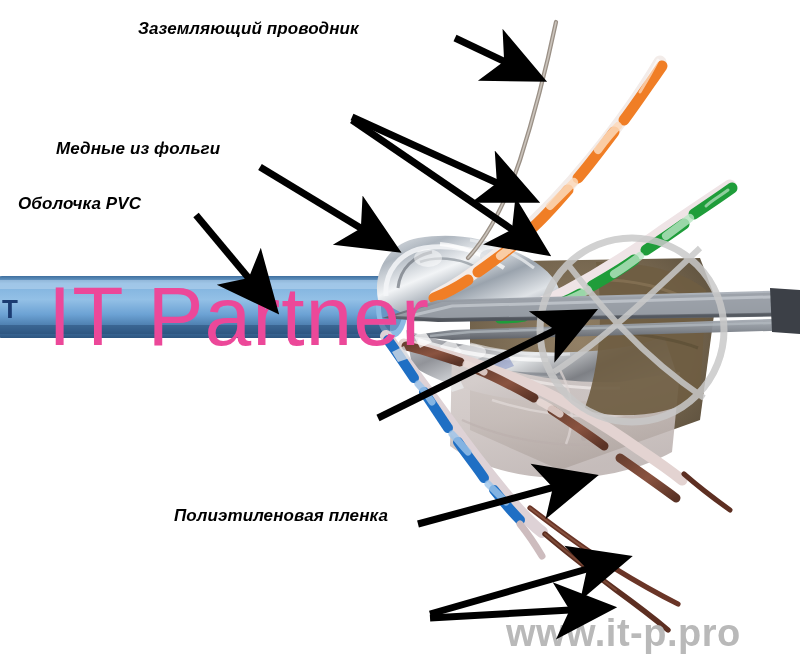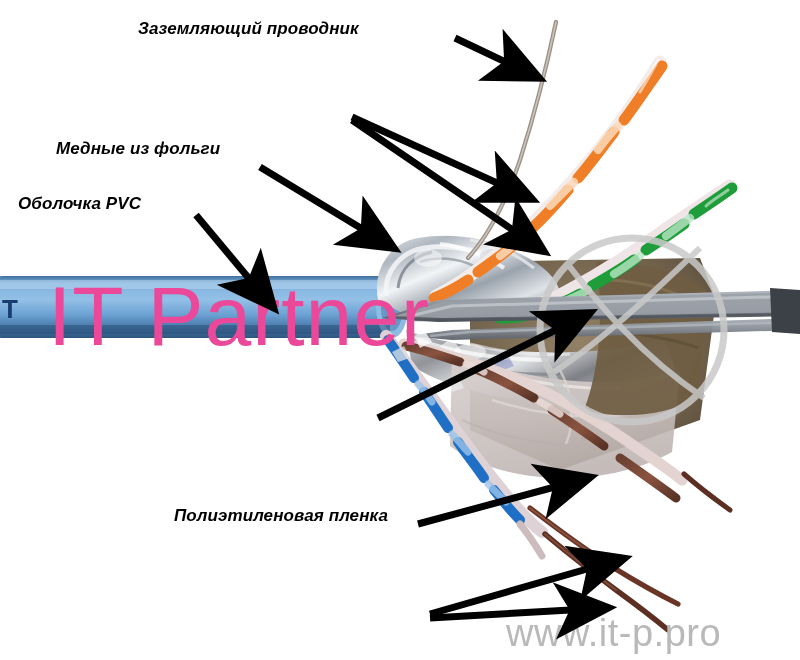--- a/index.html
+++ b/index.html
@@ -5,21 +5,21 @@
   html,body{margin:0;padding:0;background:#fff;}
   body{width:800px;height:660px;overflow:hidden;
        font-family:"Liberation Sans","DejaVu Sans",sans-serif;}
   #stage{position:relative;width:800px;height:660px;background:#ffffff;}
   svg.layer{position:absolute;left:0;top:0;width:800px;height:660px;}
   .lbl{position:absolute;font-weight:bold;font-style:italic;color:#000;
        font-size:17px;letter-spacing:.1px;white-space:nowrap;line-height:1;}
   .wm-it{position:absolute;left:48px;top:268px;font-size:84px;color:#ec4899;
          font-weight:400;letter-spacing:1px;white-space:nowrap;}
   .wm-url{position:absolute;left:506px;top:612px;font-size:38px;color:#b9b9b9;
-          font-weight:400;letter-spacing:.5px;white-space:nowrap;}
+          font-weight:700;letter-spacing:.5px;white-space:nowrap;}
 </style>
 </head>
 <body>
 
 <div id="stage">
 
   <svg class="layer" viewBox="0 0 800 660">
     <defs>
       <linearGradient id="jacketG" x1="0" y1="0" x2="0" y2="1">
         <stop offset="0%" stop-color="#3f6f9e"></stop>

